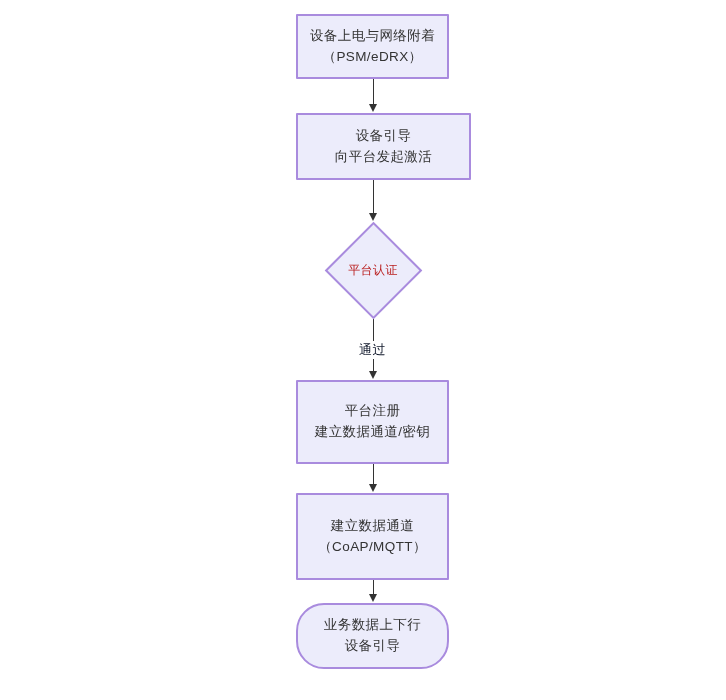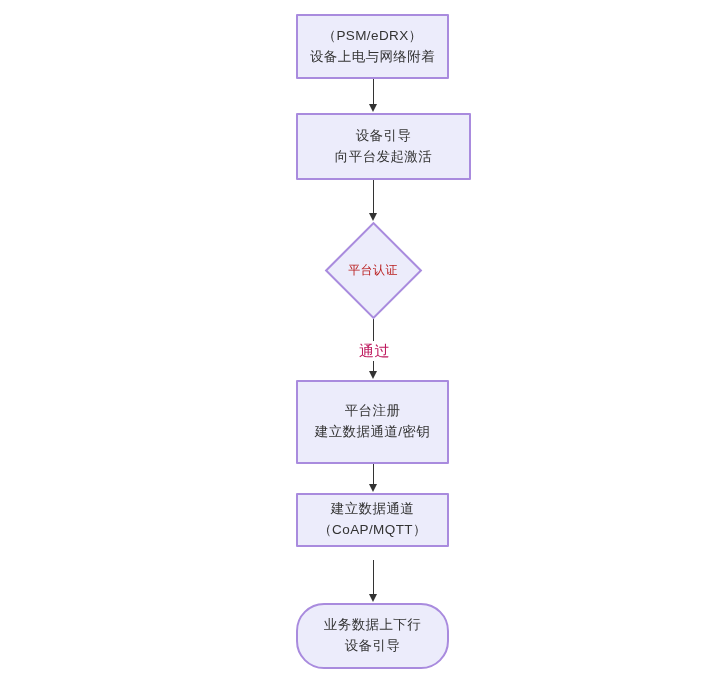--- a/index.html
+++ b/index.html
@@ -82,37 +82,37 @@
     width: 0;
     height: 0;
     border-left: 4.5px solid transparent;
     border-right: 4.5px solid transparent;
     border-top: 8px solid #333333;
     z-index: 2;
   }
   .edge-label {
     position: absolute;
     background: #ffffff;
-    color: #be185d;
-    font-size: 15px;
+    color: #0f172a;
+    font-size: 13px;
     line-height: 1.2;
     padding: 1px 3px;
     white-space: nowrap;
     z-index: 4;
     letter-spacing: 0.4px;
   }
 </style>
 </head>
 <body>
 
 <div id="flow-canvas">
 
   <div class="node process" style="left:296px; top:14px; width:153px; height:65px;">
+    <span class="line">设备上电与网络附着</span>
     <span class="line">（PSM/eDRX）</span>
-    <span class="line">设备上电与网络附着</span>
   </div>
 
   <div class="edge" style="left:373px; top:79px; height:26px;"></div>
   <div class="arrowhead" style="left:369px; top:104px;"></div>
 
   <div class="node process" style="left:296px; top:113px; width:175px; height:67px;">
     <span class="line">设备引导</span>
     <span class="line">向平台发起激活</span>
   </div>
 
@@ -129,21 +129,21 @@
   <div class="arrowhead" style="left:369px; top:371px;"></div>
 
   <div class="node process" style="left:296px; top:380px; width:153px; height:84px;">
     <span class="line">平台注册</span>
     <span class="line">建立数据通道/密钥</span>
   </div>
 
   <div class="edge" style="left:373px; top:452px; height:33px;"></div>
   <div class="arrowhead" style="left:369px; top:484px;"></div>
 
-  <div class="node process" style="left:296px; top:493px; width:153px; height:54px;">
+  <div class="node process" style="left:296px; top:493px; width:153px; height:87px;">
     <span class="line">建立数据通道</span>
     <span class="line">（CoAP/MQTT）</span>
   </div>
 
   <div class="edge" style="left:373px; top:560px; height:35px;"></div>
   <div class="arrowhead" style="left:369px; top:594px;"></div>
 
   <div class="node process" style="left:296px; top:603px; width:153px; height:66px;border-radius:28px;">
     <span class="line">业务数据上下行</span>
     <span class="line">设备引导</span>

